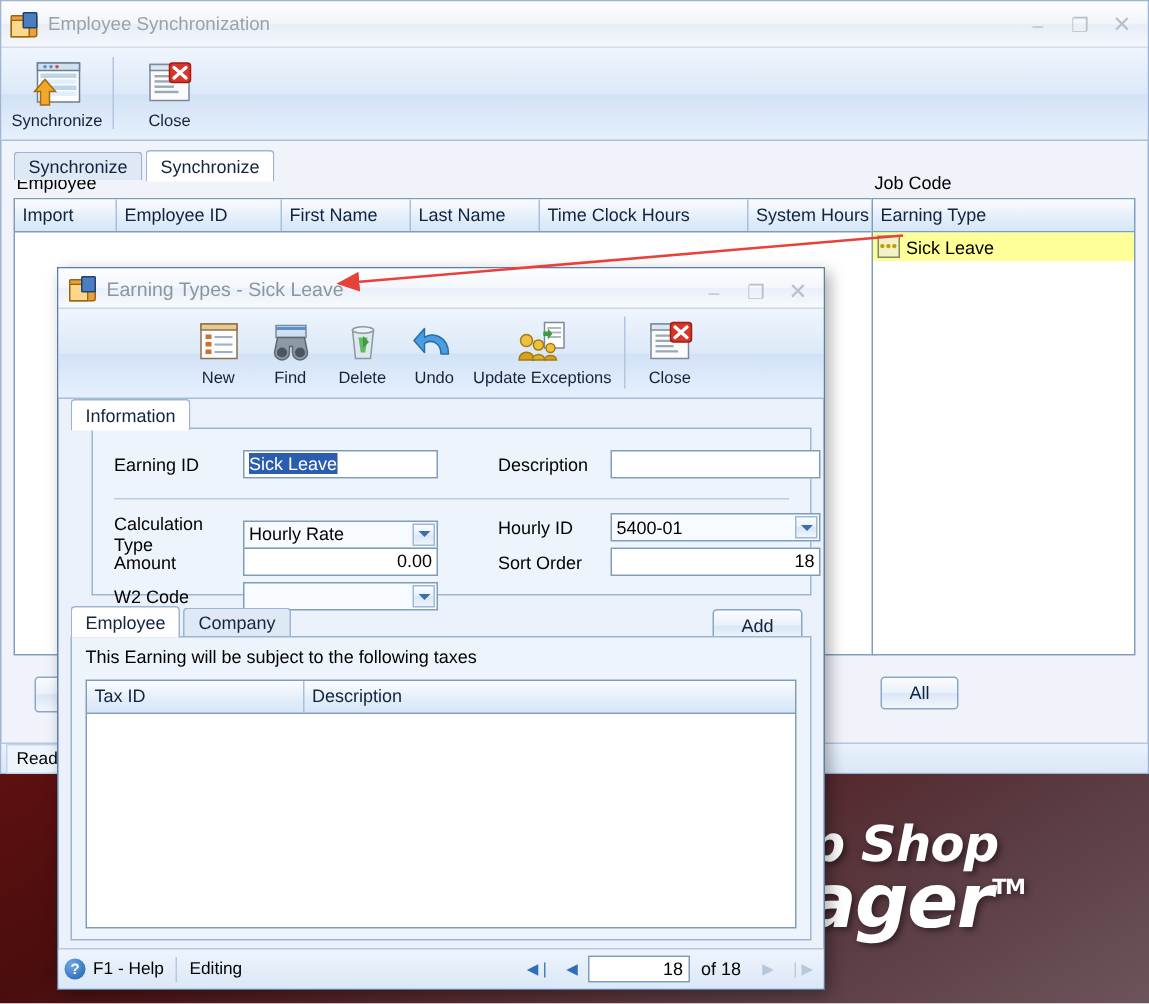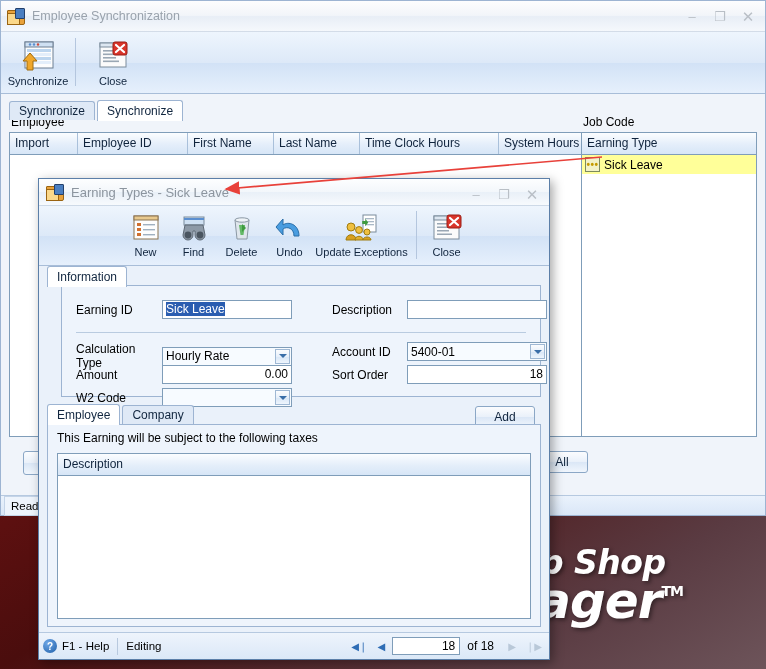--- a/index.html
+++ b/index.html
@@ -68,21 +68,21 @@
   #jobPanel{position:absolute;right:0;top:0;width:176px;}
   #jobGrid{height:305px;}
   .jobrow{height:19px;display:flex;align-items:center;background:#ffff99;padding-left:3px;font-size:12px;}
   .ellipsis-btn{width:13px;height:13px;border:1px solid #7c8a5e;background:#f2f2c8;
     display:flex;align-items:center;justify-content:center;margin-right:4px;}
   .ellipsis-btn b{display:block;color:#c49a00;font-size:10px;line-height:5px;letter-spacing:.5px;}
 
   .btnstd{height:22px;min-width:52px;padding:0 10px;font-size:12px;
     background:linear-gradient(180deg,#fbfcfe 0%,#eaf1fa 48%,#dbe7f6 52%,#f0f6fd 100%);
     border:1px solid #8ba7c6;border-radius:3px;color:#10243d;box-sizing:border-box;}
-  #allBtn{position:absolute;left:527px;top:336px;}
+  #allBtn{position:absolute;left:578px;top:336px;}
   #leftBtnStub{position:absolute;left:14px;top:336px;width:44px;height:22px;
     background:linear-gradient(180deg,#fbfcfe 0%,#eaf1fa 48%,#dbe7f6 52%,#f0f6fd 100%);
     border:1px solid #8ba7c6;border-radius:3px;}
 
   .mw-status{position:absolute;left:0;bottom:0;width:100%;height:20px;
     background:linear-gradient(180deg,#eaf2fc 0%,#dae7f7 100%);border-top:1px solid #b6c9e0;
     display:flex;align-items:center;box-sizing:border-box;}
   .mw-status .cellr{font-size:11.5px;padding:0 6px;height:18px;line-height:18px;
     border:1px solid #c4d4e8;background:#eef4fc;margin-left:3px;}
 
@@ -359,21 +359,21 @@
       </div>
 
       <div class="frow" style="left:14px;top:56px;">
         <span class="flabel" style="width:86px">Calculation Type</span>
         <span class="fcombo" style="width:130px">
             <span>Hourly Rate</span>
             <span class="arrow"></span>
           </span>
       </div>
       <div class="frow" style="left:270px;top:56px;">
-        <span class="flabel" style="width:75px">Account ID</span>
+        <span class="flabel" style="width:75px">Hourly ID</span>
         <span class="fcombo" style="width:140px">
             <span>5400-01</span>
             <span class="arrow"></span>
           </span>
       </div>
 
       <div class="frow" style="left:14px;top:79px;">
         <span class="flabel" style="width:86px">Amount</span>
         <span class="finput num" style="width:130px">0.00</span>
       </div>
@@ -395,20 +395,21 @@
       <div class="tabstrip" style="margin:0;height:18px">
         <div class="tab active">Employee</div>
         <div class="tab">Company</div>
       </div>
       <button class="btnstd" id="addBtn">Add</button>
 
       <div class="taxbox">
         <div class="taxnote">This Earning will be subject to the following taxes</div>
         <div class="taxgrid">
           <div class="gridhdr">
+            <div class="gcell" style="width:145px">Tax ID</div>
             <div class="gcell" style="width:311px">Description</div>
           </div>
         </div>
       </div>
     </div>
   </div>
 
   <div class="dlg-status">
     <span class="helpicon">?</span>
     <span class="sbtxt">F1 - Help</span>

